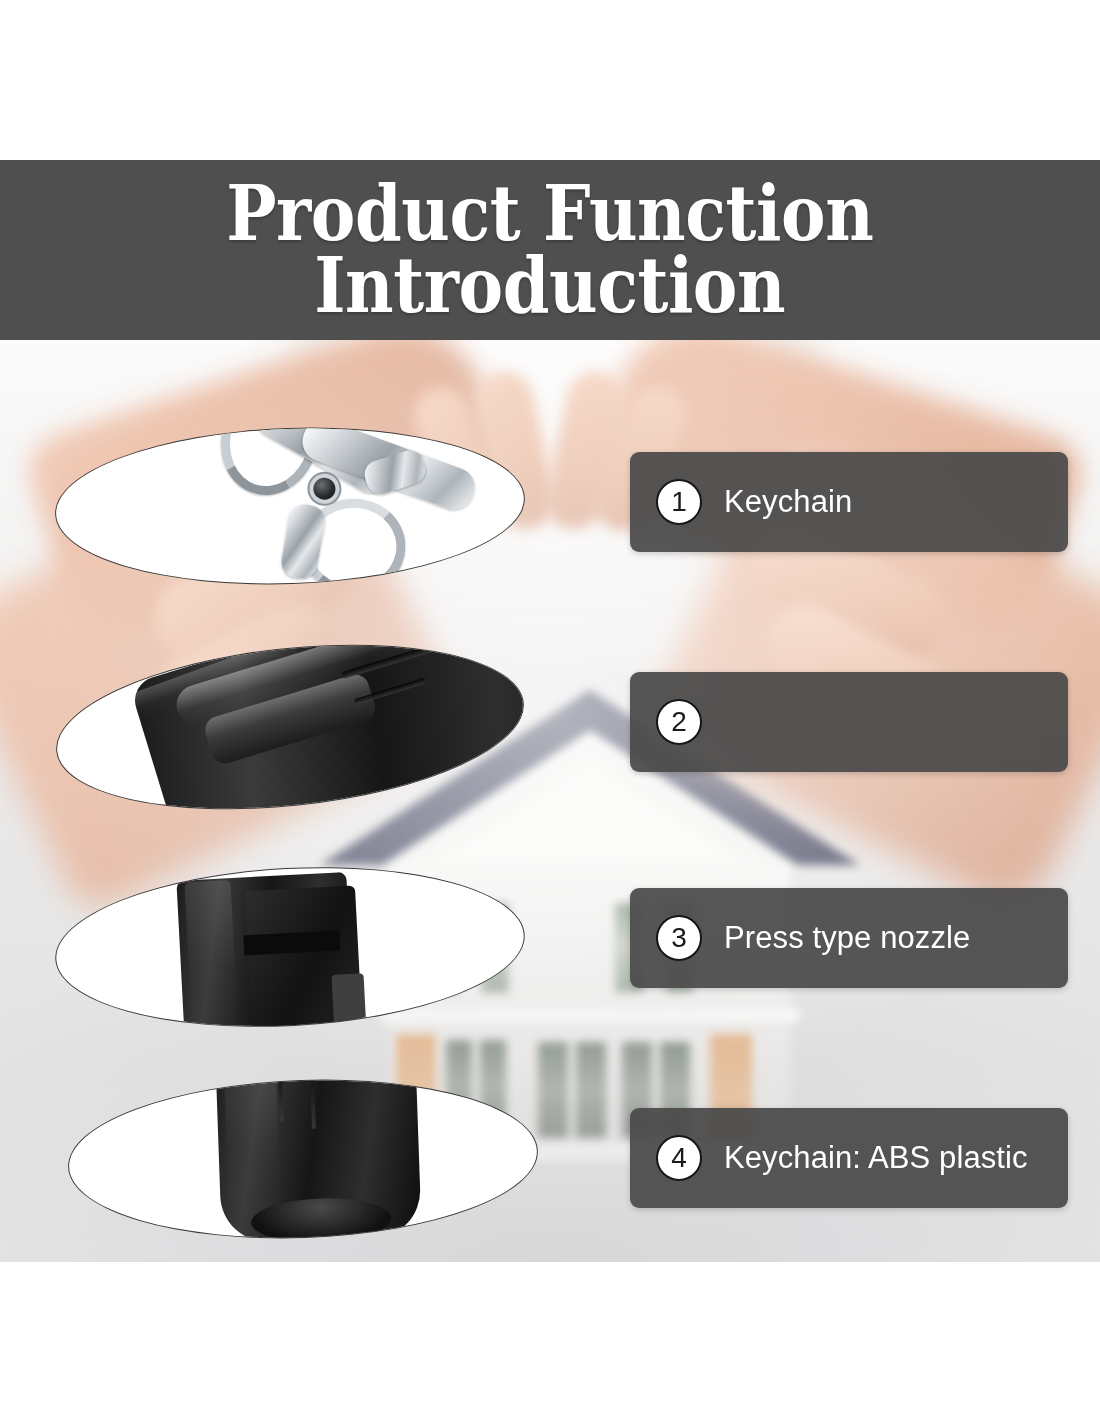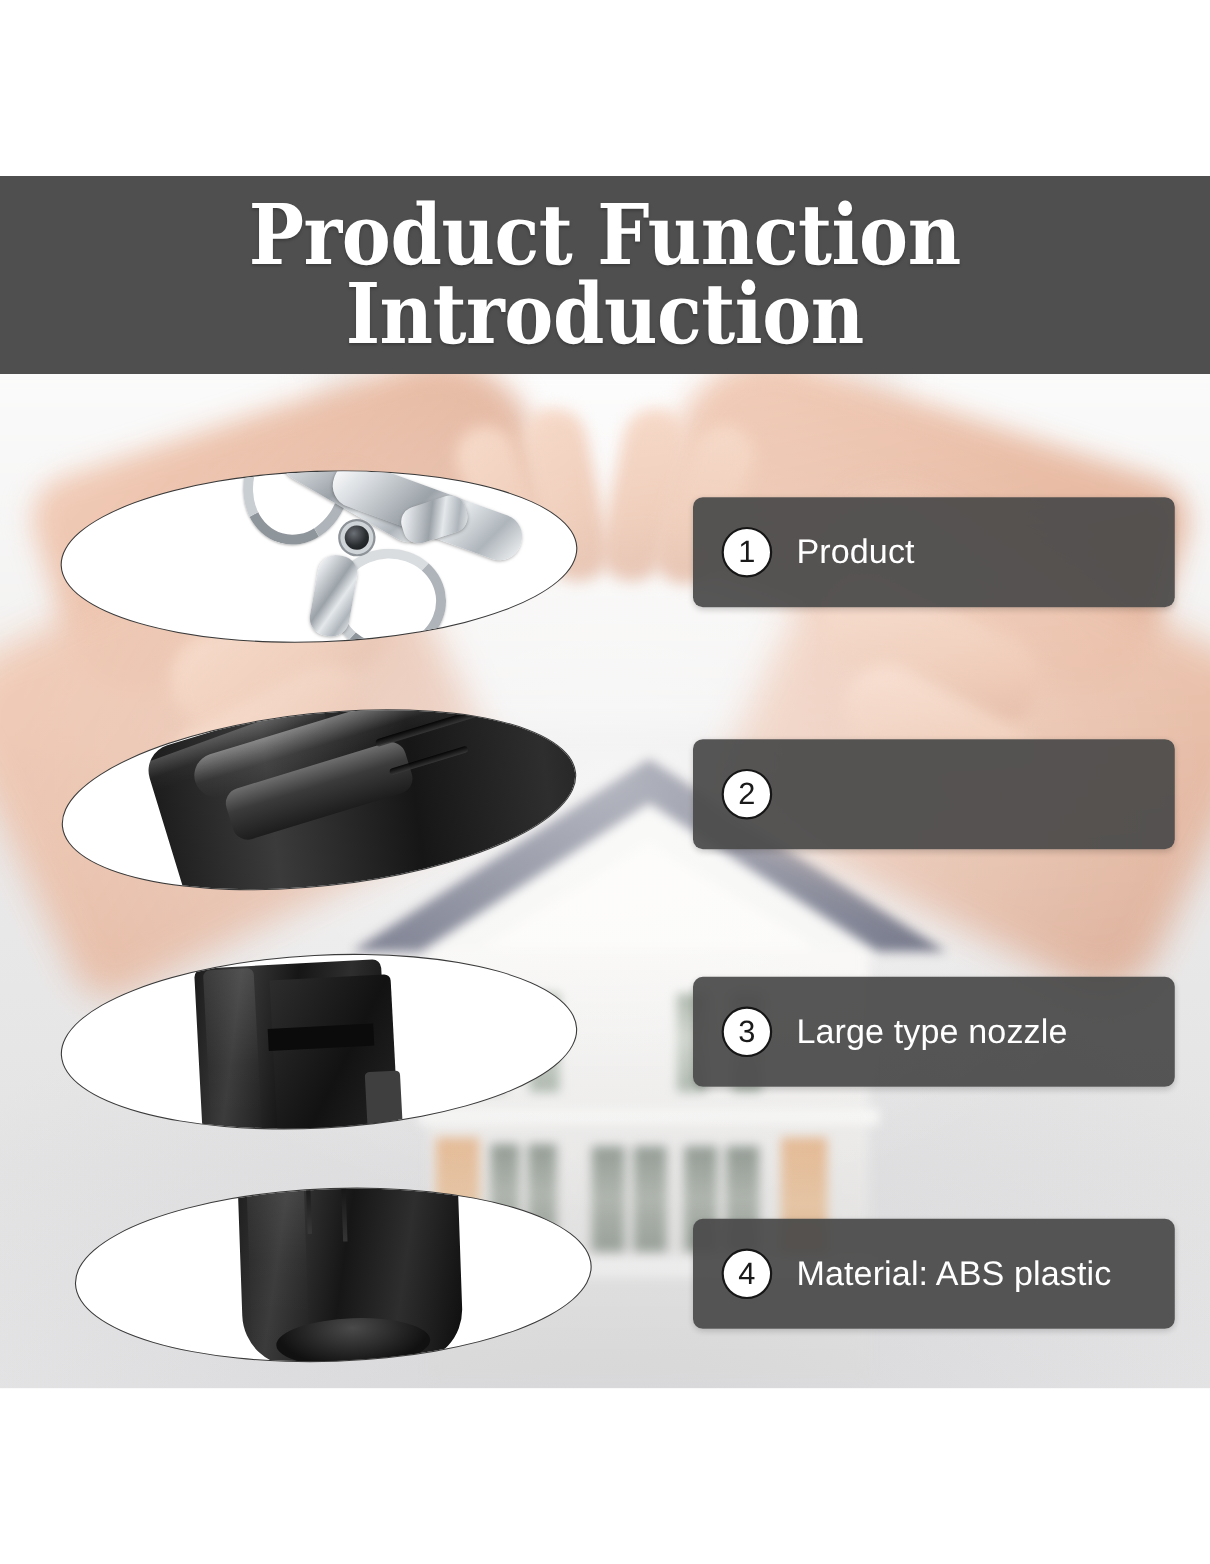--- a/index.html
+++ b/index.html
@@ -362,30 +362,30 @@
         <div class="plastic-groove" style="left:244px; top:-30px; width:4px; height:78px;"></div>
         <div class="plastic" style="left:180px; top:118px; width:140px; height:44px; border-radius:50%;
              background:radial-gradient(ellipse at 50% 20%, #4a4a4a 0%, #111 70%);"></div>
       </div>
     </div>
 
   </div>
 
   <div class="feature-bar" style="top:452px;">
     <div class="badge">1</div>
-    <div class="feature-text">Product</div>
+    <div class="feature-text">Keychain</div>
   </div>
 
   <div class="feature-bar" style="top:672px;">
     <div class="badge">2</div>
   </div>
 
   <div class="feature-bar" style="top:888px;">
     <div class="badge">3</div>
-    <div class="feature-text">Large type nozzle</div>
+    <div class="feature-text">Press type nozzle</div>
   </div>
 
   <div class="feature-bar" style="top:1108px;">
     <div class="badge">4</div>
-    <div class="feature-text">Material: ABS plastic</div>
+    <div class="feature-text">Keychain: ABS plastic</div>
   </div>
 
 </div>
 
 </body></html>

